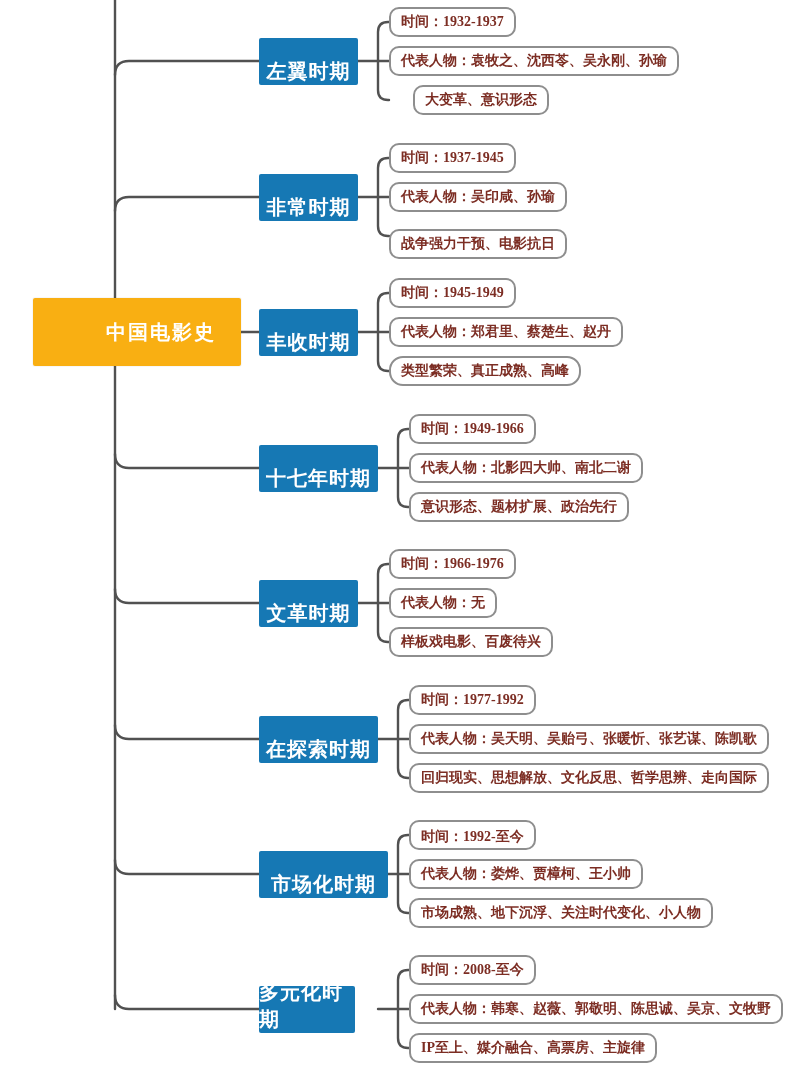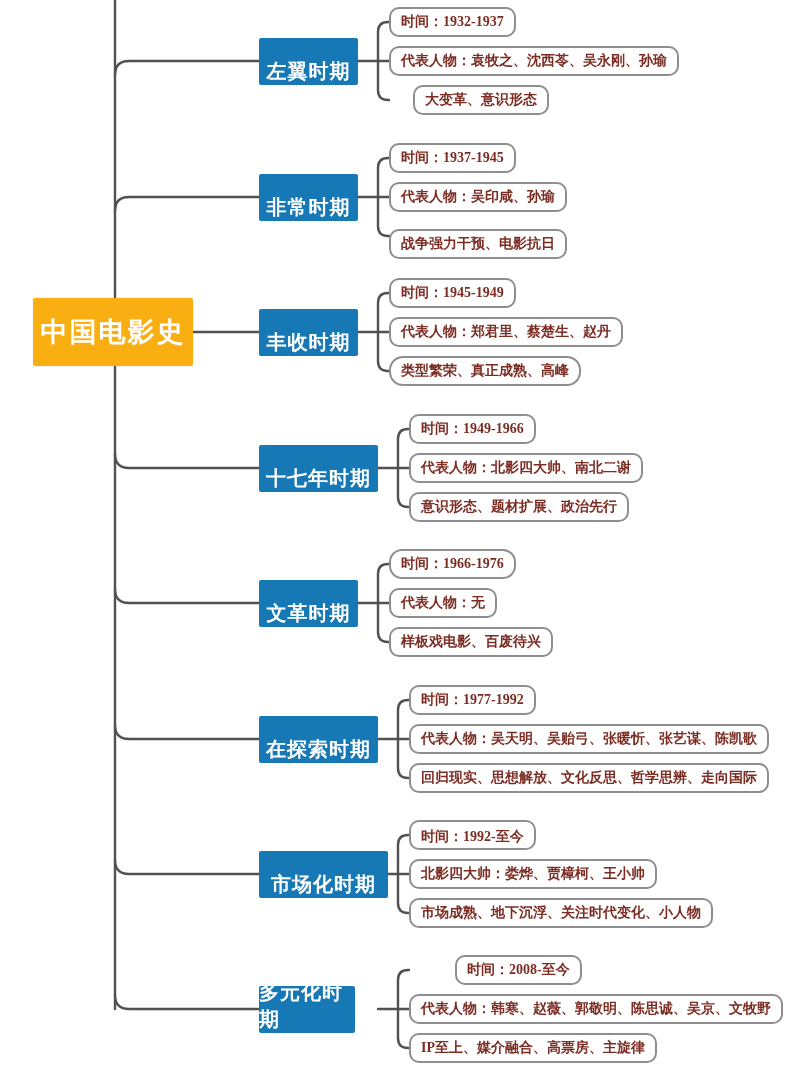--- a/index.html
+++ b/index.html
@@ -5,22 +5,23 @@
   html,body{margin:0;padding:0;background:#ffffff;}
   .stage{
     position:relative;width:800px;height:1066px;background:#ffffff;overflow:hidden;
     font-family:"Liberation Sans","DejaVu Sans",sans-serif;
   }
   #wires{position:absolute;left:0;top:0;width:800px;height:1066px;}
   .root-node{
     position:absolute;left:33px;top:298px;width:160px;height:68px;
     background:var(--root-fill,#F9AF12);color:#ffffff;
     display:flex;align-items:center;justify-content:center;
-    font-size:27px;font-weight:bold;letter-spacing:2px;border-radius:2px;
+    font-size:20px;font-weight:bold;letter-spacing:2px;border-radius:2px;
     box-shadow:0 0 0 1px rgba(0,0,0,0.03);
+    padding-left:48px;
   }
   .branch-node{
     position:absolute;height:47px;
     background:var(--branch-fill,#1678B4);color:#ffffff;
     display:flex;align-items:flex-end;justify-content:center;
     font-size:20px;font-weight:bold;letter-spacing:1px;border-radius:2px;
   }
   .detail-node{
     position:absolute;height:22px;
     background:#ffffff;border:2px solid #8E8E8E;border-radius:10px;
@@ -114,21 +115,21 @@
     <div class="detail-node" style="left: 409px; top: 453px;">
       <span class="detail-label">代表人物：北影四大帅、南北二谢</span>
     </div>
     <div class="detail-node" style="left: 409px; top: 492px;">
       <span class="detail-label">意识形态、题材扩展、政治先行</span>
     </div>
 
     <div class="branch-node" style="left: 259px; top: 579.5px; width: 99px;">
       <span class="branch-label">文革时期</span>
     </div>
-    <div class="detail-node" style="left: 389px; top: 549px; border-radius: 13px;">
+    <div class="detail-node" style="left: 389px; top: 549px;">
       <span class="detail-label">时间：1966-1976</span>
     </div>
     <div class="detail-node" style="left: 389px; top: 588px;">
       <span class="detail-label">代表人物：无</span>
     </div>
     <div class="detail-node" style="left: 389px; top: 627px;">
       <span class="detail-label">样板戏电影、百废待兴</span>
     </div>
 
     <div class="branch-node" style="left: 259px; top: 715.5px; width: 119px;">
@@ -144,30 +145,30 @@
       <span class="detail-label">回归现实、思想解放、文化反思、哲学思辨、走向国际</span>
     </div>
 
     <div class="branch-node" style="left: 259px; top: 850.5px; width: 129px;">
       <span class="branch-label">市场化时期</span>
     </div>
     <div class="detail-node" style="left: 409px; top: 820px; align-items: flex-end;">
       <span class="detail-label">时间：1992-至今</span>
     </div>
     <div class="detail-node" style="left: 409px; top: 859px;">
-      <span class="detail-label">北影四大帅：娄烨、贾樟柯、王小帅</span>
+      <span class="detail-label">代表人物：娄烨、贾樟柯、王小帅</span>
     </div>
     <div class="detail-node" style="left: 409px; top: 898px;">
       <span class="detail-label">市场成熟、地下沉浮、关注时代变化、小人物</span>
     </div>
 
     <div class="branch-node" style="left: 259px; top: 985.5px; width: 96px;">
       <span class="branch-label">多元化时期</span>
     </div>
-    <div class="detail-node" style="left: 409px; top: 955px; margin-left: 46px;">
+    <div class="detail-node" style="left: 409px; top: 955px;">
       <span class="detail-label">时间：2008-至今</span>
     </div>
     <div class="detail-node" style="left: 409px; top: 994px;">
       <span class="detail-label">代表人物：韩寒、赵薇、郭敬明、陈思诚、吴京、文牧野</span>
     </div>
     <div class="detail-node" style="left: 409px; top: 1033px;">
       <span class="detail-label">IP至上、媒介融合、高票房、主旋律</span>
     </div>
   </div>
 

